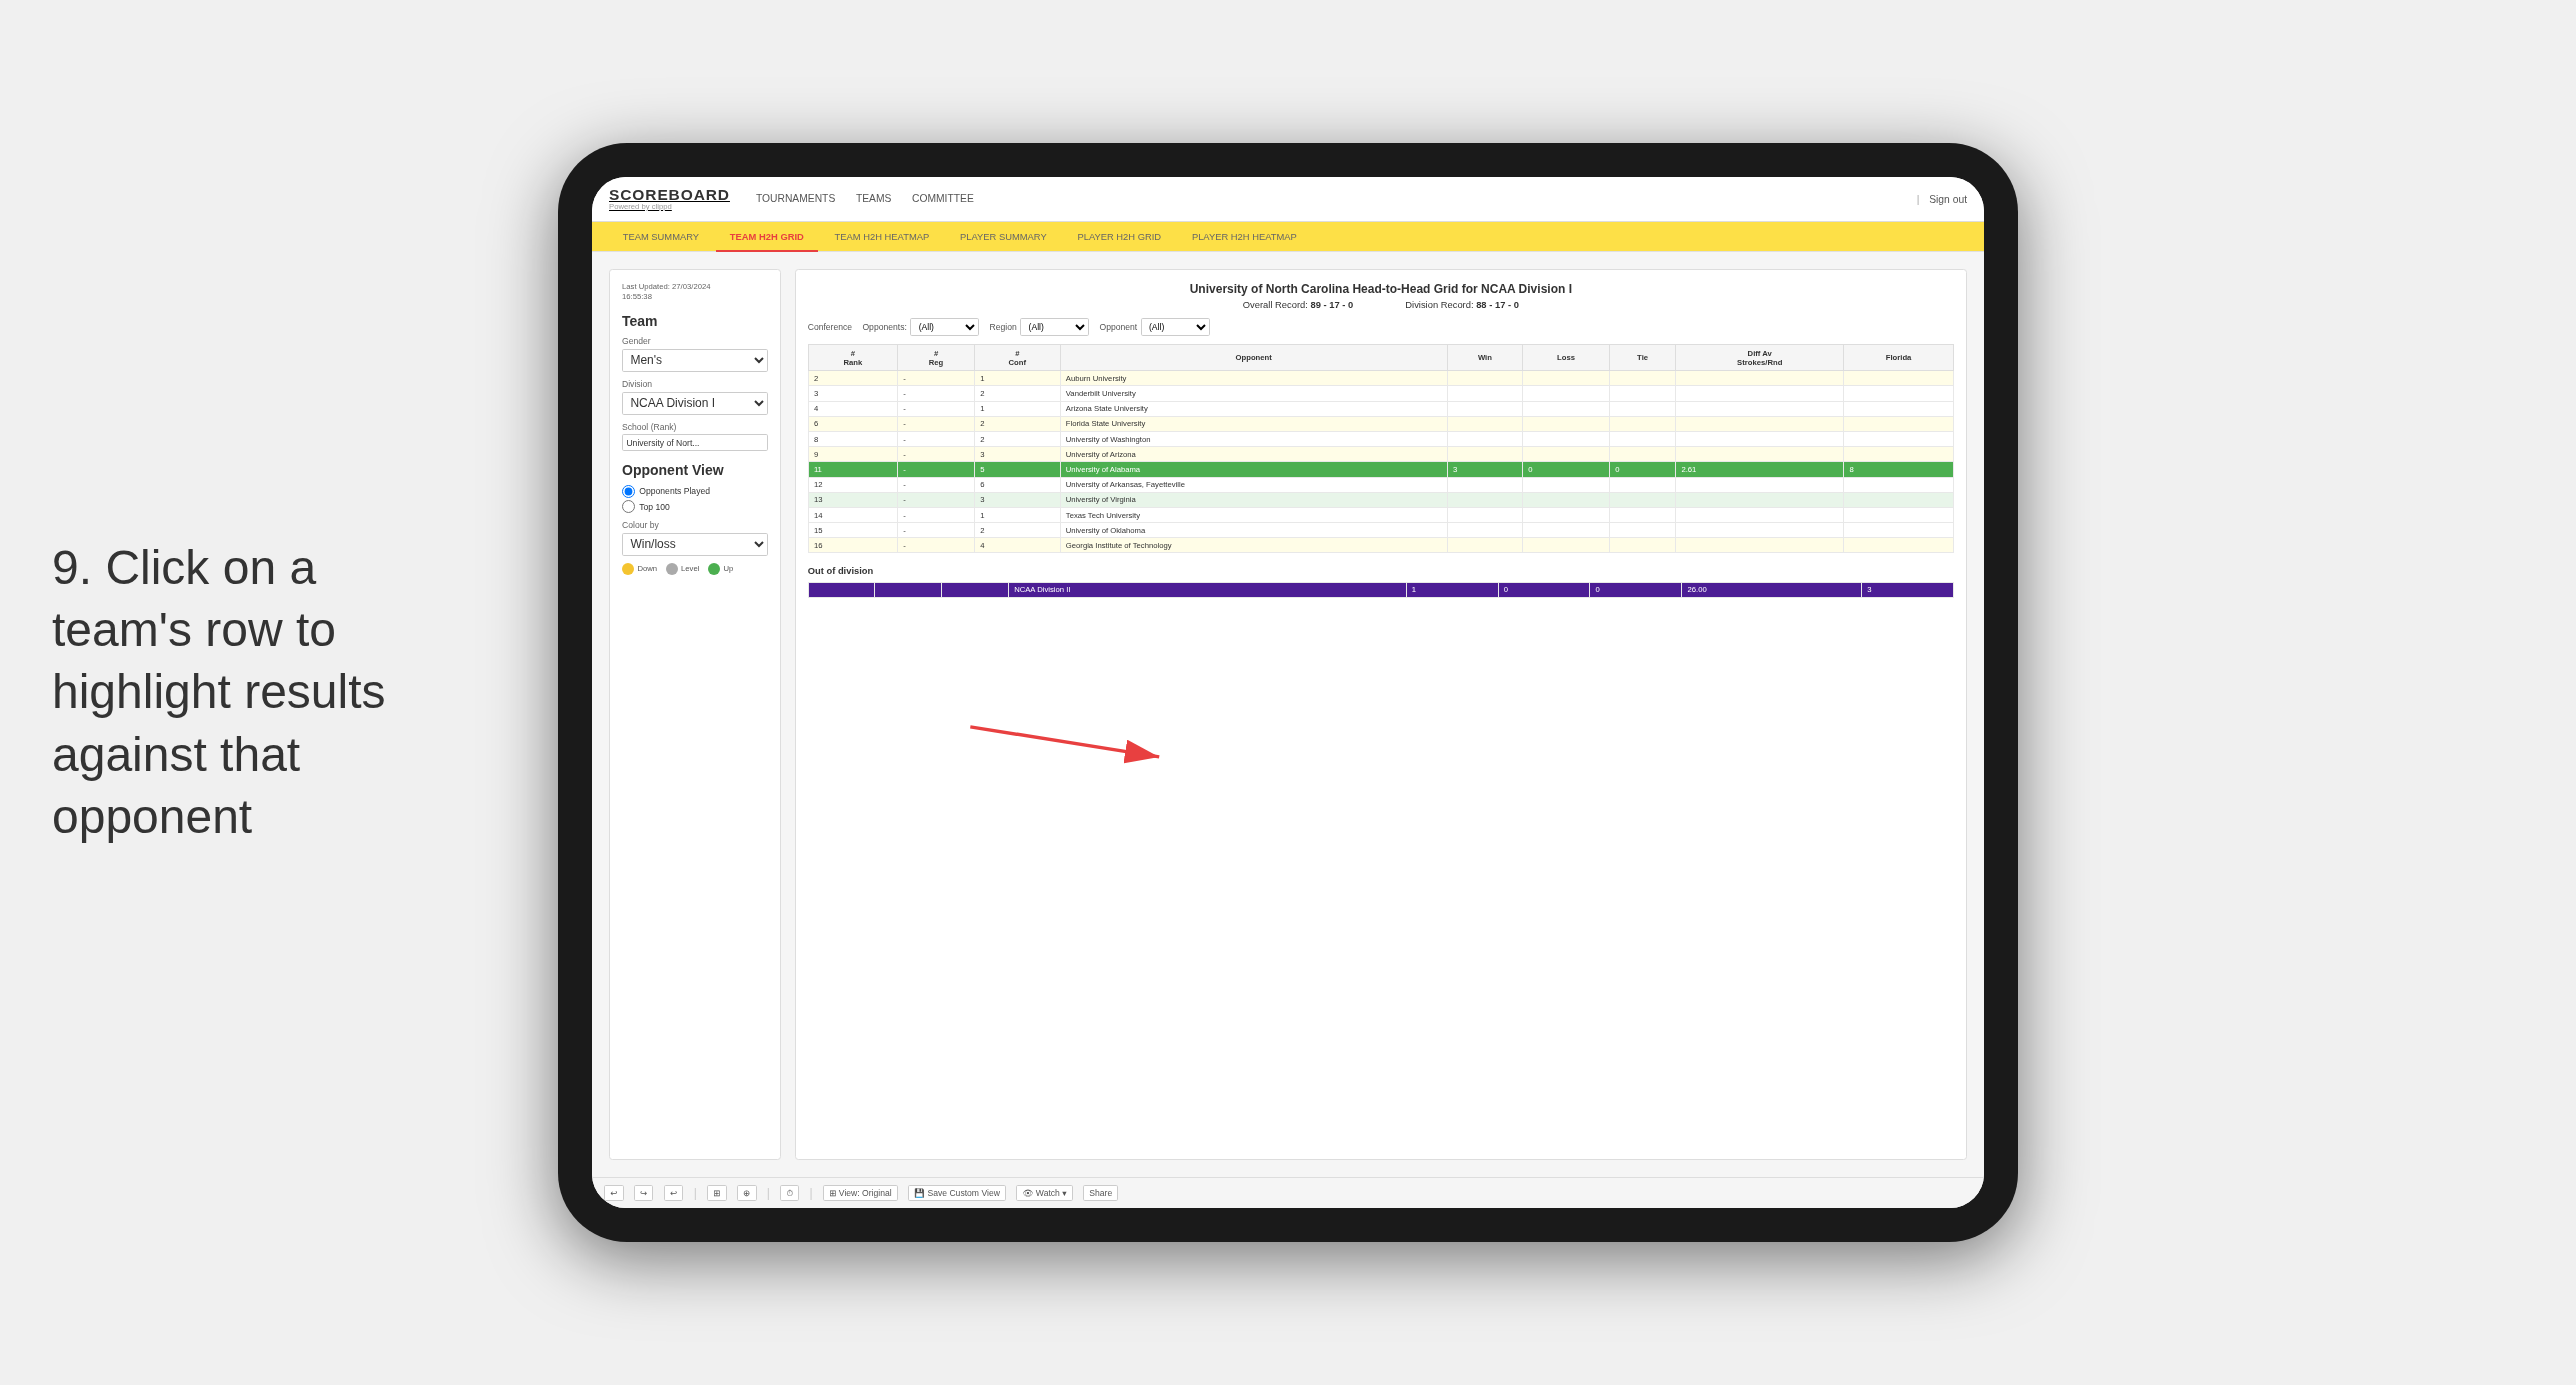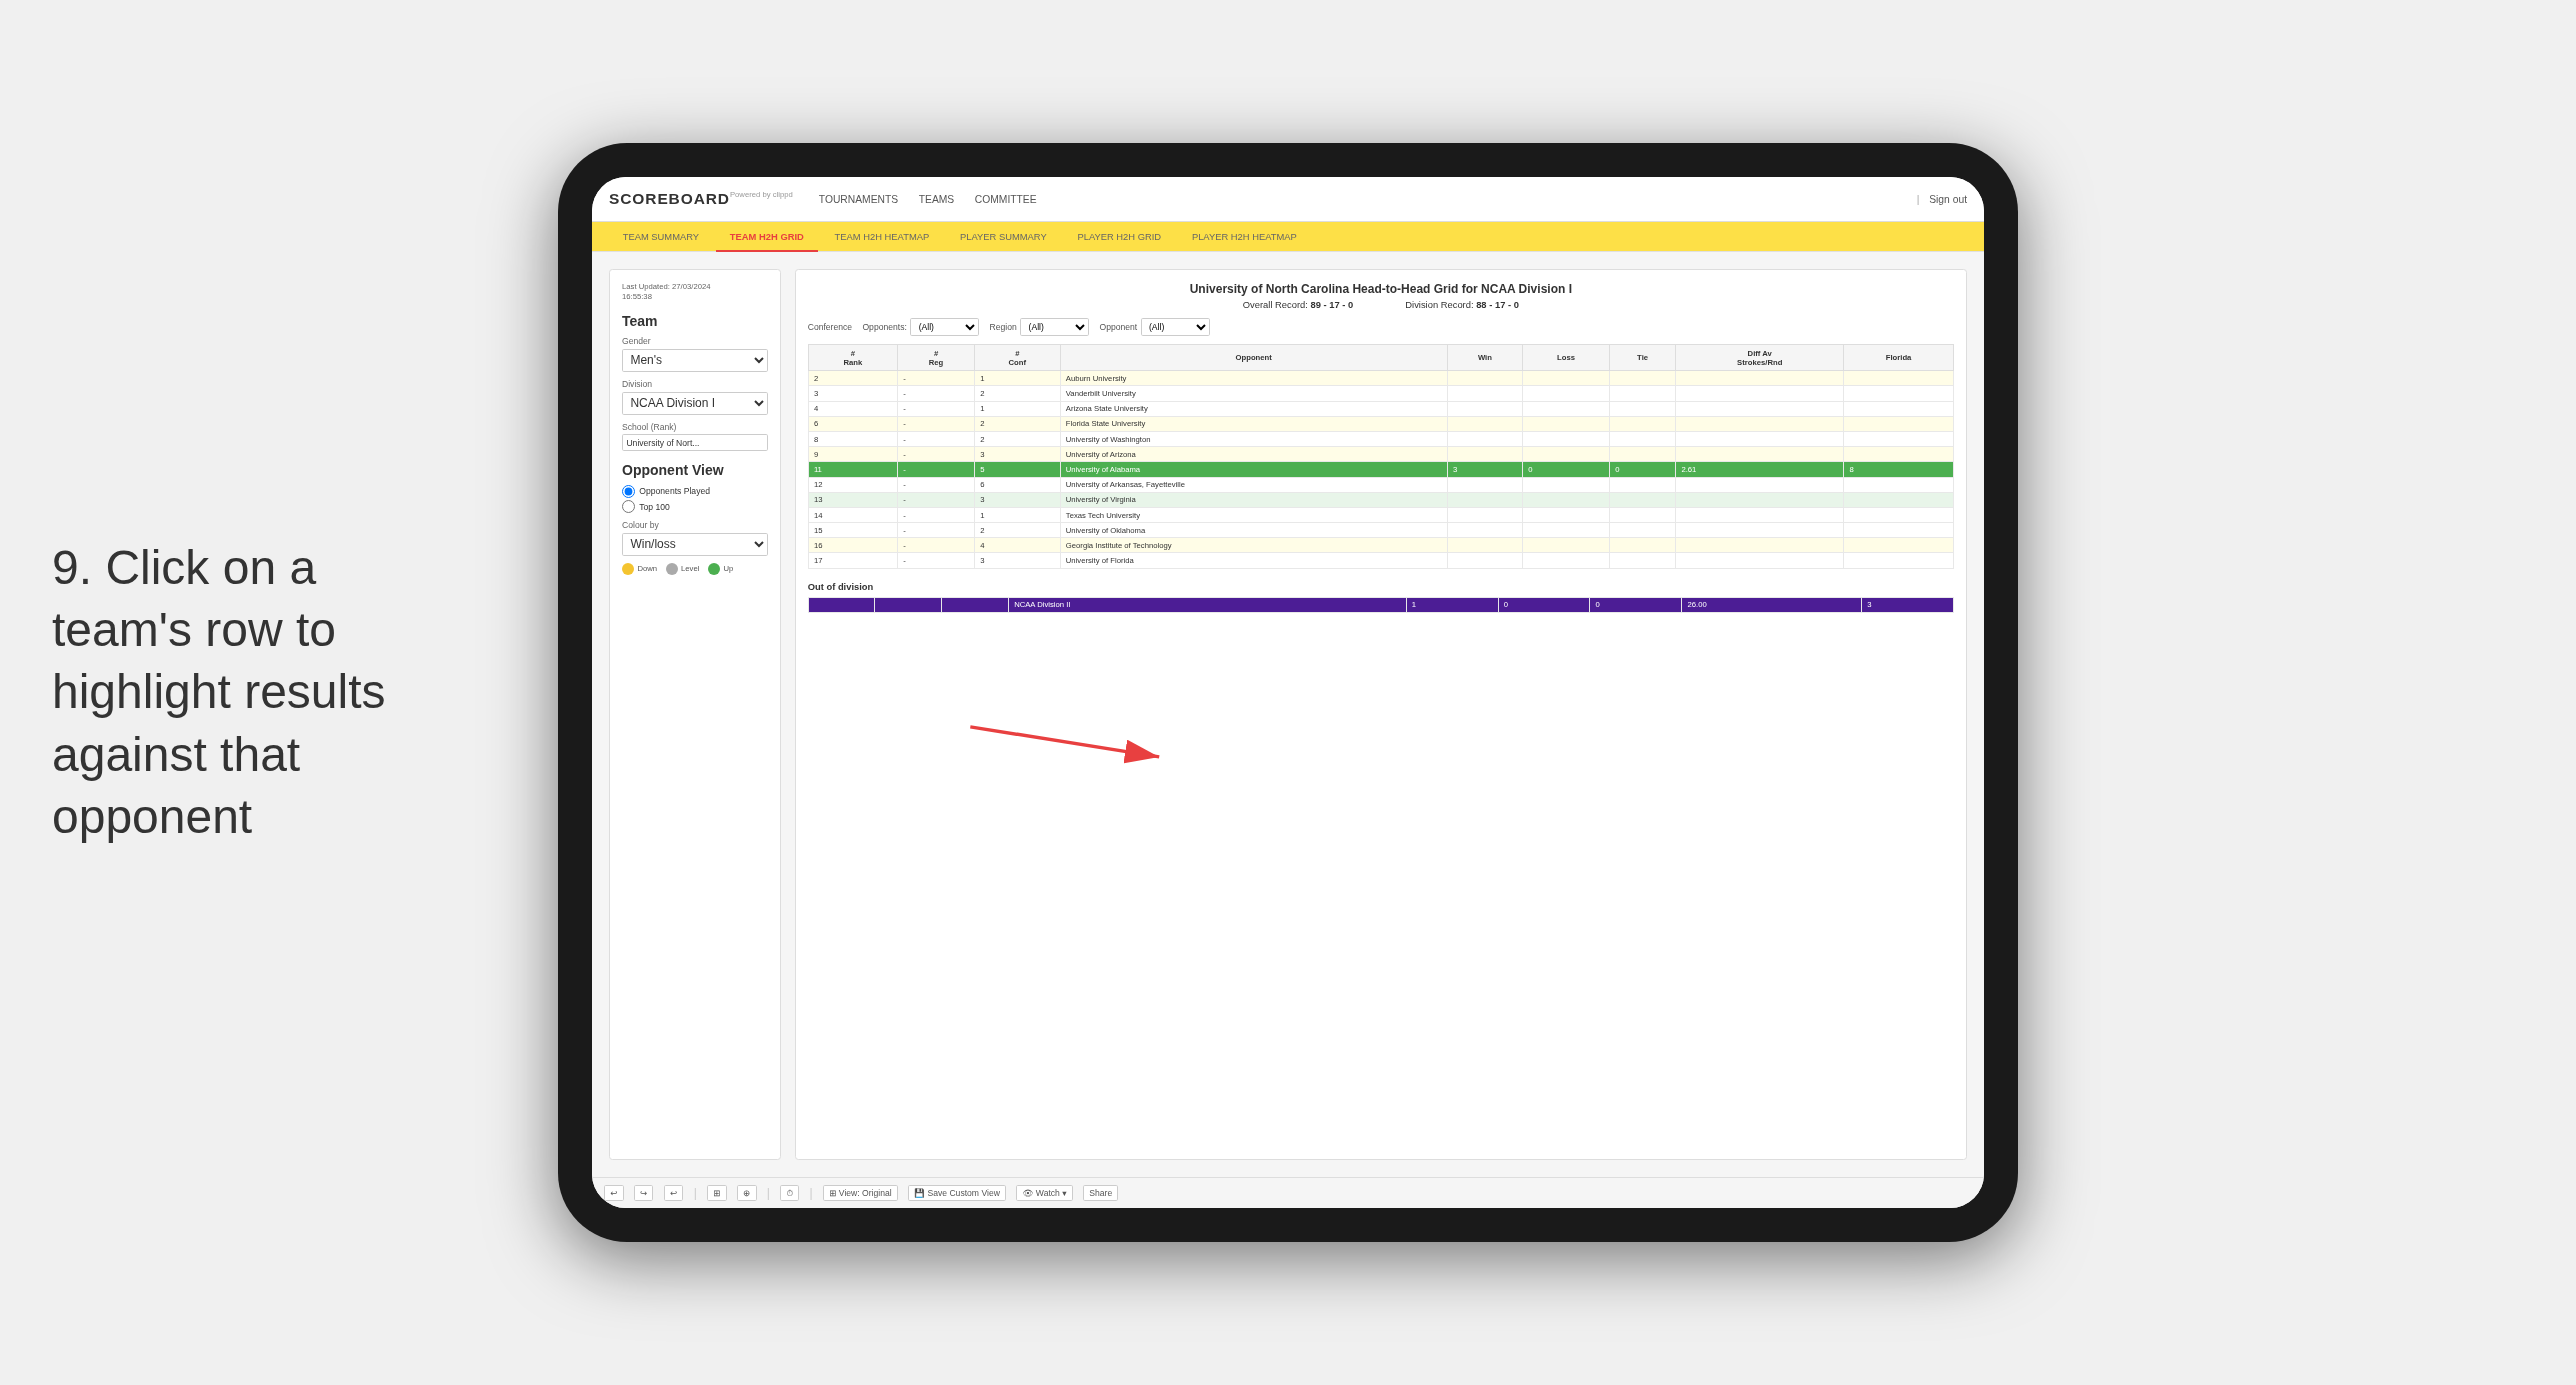--- a/index.html
+++ b/index.html
@@ -56,21 +56,23 @@
     }
 
     .nav-left {
       display: flex;
       align-items: center;
       gap: 26px;
     }
 
     .logo-area {
       display: flex;
+      flex-direction: column;
       line-height: 1;
+      text-decoration: underline;
     }
 
     .logo-text {
       font-size: 15.5px;
       font-weight: 900;
       color: #333;
       letter-spacing: 0.9px;
     }
 
     .logo-powered {
@@ -659,31 +661,20 @@
                   <td>16</td>
                   <td>-</td>
                   <td>4</td>
                   <td class="opponent-name">Georgia Institute of Technology</td>
                   <td></td>
                   <td></td>
                   <td></td>
                   <td></td>
                   <td></td>
                 </tr>
-                <tr>
-                  <td>17</td>
-                  <td>-</td>
-                  <td>3</td>
-                  <td class="opponent-name">University of Florida</td>
-                  <td></td>
-                  <td></td>
-                  <td></td>
-                  <td></td>
-                  <td></td>
-                </tr>
               </tbody>
           </table>
 
           <div class="out-of-division">
             <div class="out-label">Out of division</div>
             <table class="data-table">
               <tbody>
                 <tr class="out-row">
                   <td></td>
                   <td></td>

